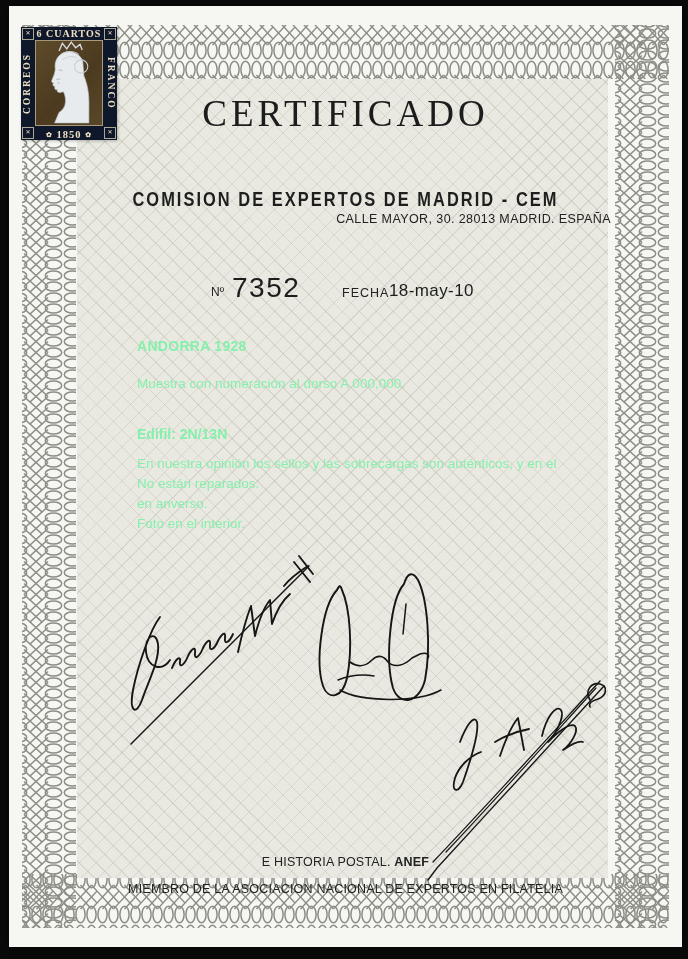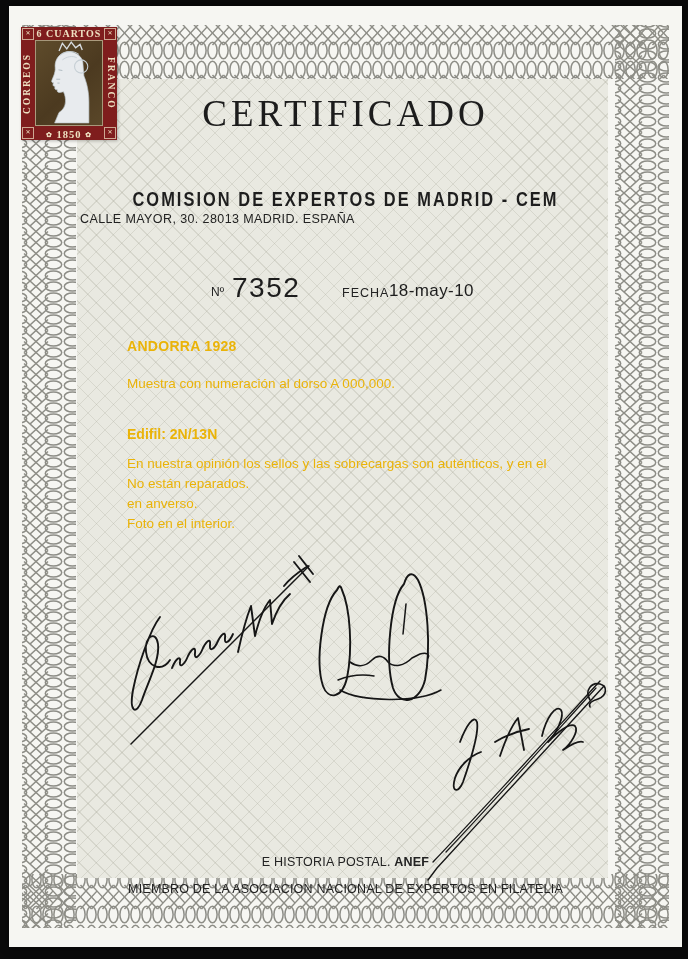--- a/index.html
+++ b/index.html
@@ -6,21 +6,21 @@
   .stage{position:relative;width:688px;height:959px;background:#0a0a0a;overflow:hidden;
          font-family:"Liberation Sans",sans-serif;}
   .paper{position:absolute;left:9px;top:6px;width:673px;height:941px;background:#f6f6f2;
          box-shadow:0 0 8px rgba(0,0,0,.6);}
   .border-svg{position:absolute;left:9px;top:6px;}
   .panel{position:absolute;left:77px;top:79px;width:531px;height:799px;background:#e9e9e1;
     background-image:
       repeating-linear-gradient(45deg, rgba(167,167,152,.28) 0 1px, transparent 1px 12px),
       repeating-linear-gradient(-45deg, rgba(167,167,152,.28) 0 1px, transparent 1px 12px);}
   
-  .stamp{position:absolute;left:21px;top:27px;width:96px;height:113px;background:#7f1d1d;
+  .stamp{position:absolute;left:21px;top:27px;width:96px;height:113px;background:#0f172a;
          box-shadow:1px 1px 3px rgba(0,0,0,.25);}
   .stamp-inner{position:absolute;left:14px;top:13px;right:14px;bottom:14px;
          background:linear-gradient(135deg,#5e4b2b,#4c3a20 55%,#5a4729);
          border:1px solid rgba(238,226,196,.55);}
   .stamp-label{position:absolute;color:#eee1c2;font-family:"Liberation Serif",serif;
          font-weight:bold;white-space:nowrap;}
   .stamp-top{top:1px;left:0;right:0;text-align:center;font-size:10px;letter-spacing:1px;}
   .stamp-bottom{bottom:0px;left:0;right:0;text-align:center;font-size:10.5px;letter-spacing:1px;}
   .stamp-left,.stamp-right{writing-mode:vertical-rl;font-size:9.5px;letter-spacing:2px;
          top:14px;bottom:14px;display:flex;align-items:center;justify-content:center;}
@@ -30,27 +30,27 @@
       color:#eee1c2;font-size:6px;line-height:9px;text-align:center;}
   .sc.tl{left:1px;top:1px;} .sc.tr{right:1px;top:1px;}
   .sc.bl{left:1px;bottom:1px;} .sc.br{right:1px;bottom:1px;}
   .orn{font-size:7px;vertical-align:1px;}
   
   .abs{position:absolute;}
   .title{left:80px;top:92px;width:531px;text-align:center;
          font-family:Liberation Serif, serif;font-size:37px;letter-spacing:4px;color:#1c1c1c;}
   .org{left:80px;top:188px;width:531px;text-align:center;font-size:20px;font-weight:bold;
        letter-spacing:2.5px;color:#1e1e1e;transform:scaleX(.82);}
-  .addr{left:80px;top:212px;width:531px;text-align:left;font-size:12.5px;
+  .addr{left:80px;top:212px;width:531px;text-align:right;font-size:12.5px;
         letter-spacing:.4px;color:#222;}
   .no-label{left:211px;top:285px;font-size:12px;color:#222;}
   .no-value{left:232px;top:272px;font-size:28px;letter-spacing:1.5px;color:#1d1d1d;}
   .fecha-label{left:342px;top:286px;font-size:12.5px;letter-spacing:1px;color:#222;}
   .fecha-value{left:389px;top:281px;font-size:17px;letter-spacing:.4px;color:#1d1d1d;}
-  .body-txt{left:127px;width:460px;font-size:13.5px;color:#eab308;line-height:20px;}
+  .body-txt{left:137px;width:460px;font-size:13.5px;color:#86efac;line-height:20px;}
   .b-heading{top:336px;font-weight:bold;font-size:14px;letter-spacing:.3px;}
   .b-para1{top:374px;}
   .b-catalog{top:424px;font-weight:bold;font-size:14px;}
   .b-para2{top:454px;}
   .footer{left:80px;width:531px;text-align:center;font-size:12.5px;color:#222;letter-spacing:.2px;}
   .f1{top:882px;} .f2{top:855px;}
   .f2 b{font-weight:bold;}
   .sigs{position:absolute;left:0;top:0;pointer-events:none;}
 </style>
 </head>

